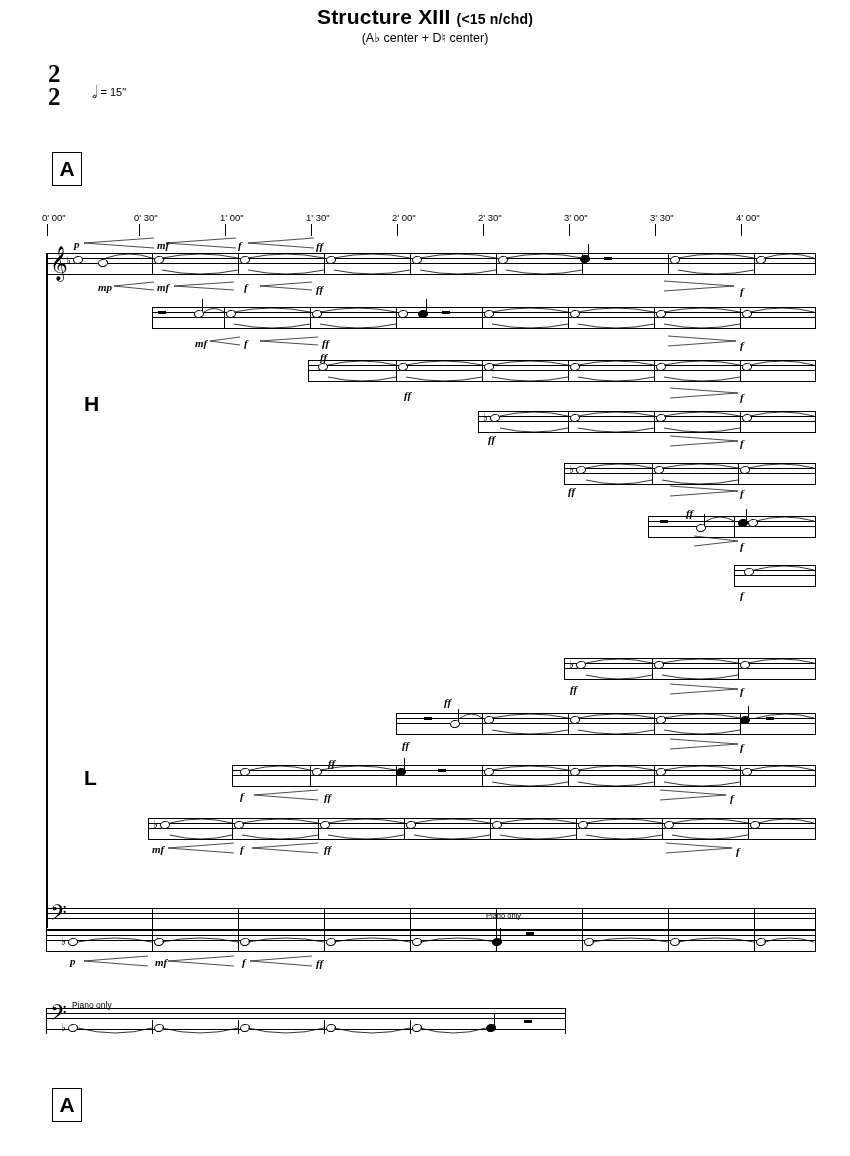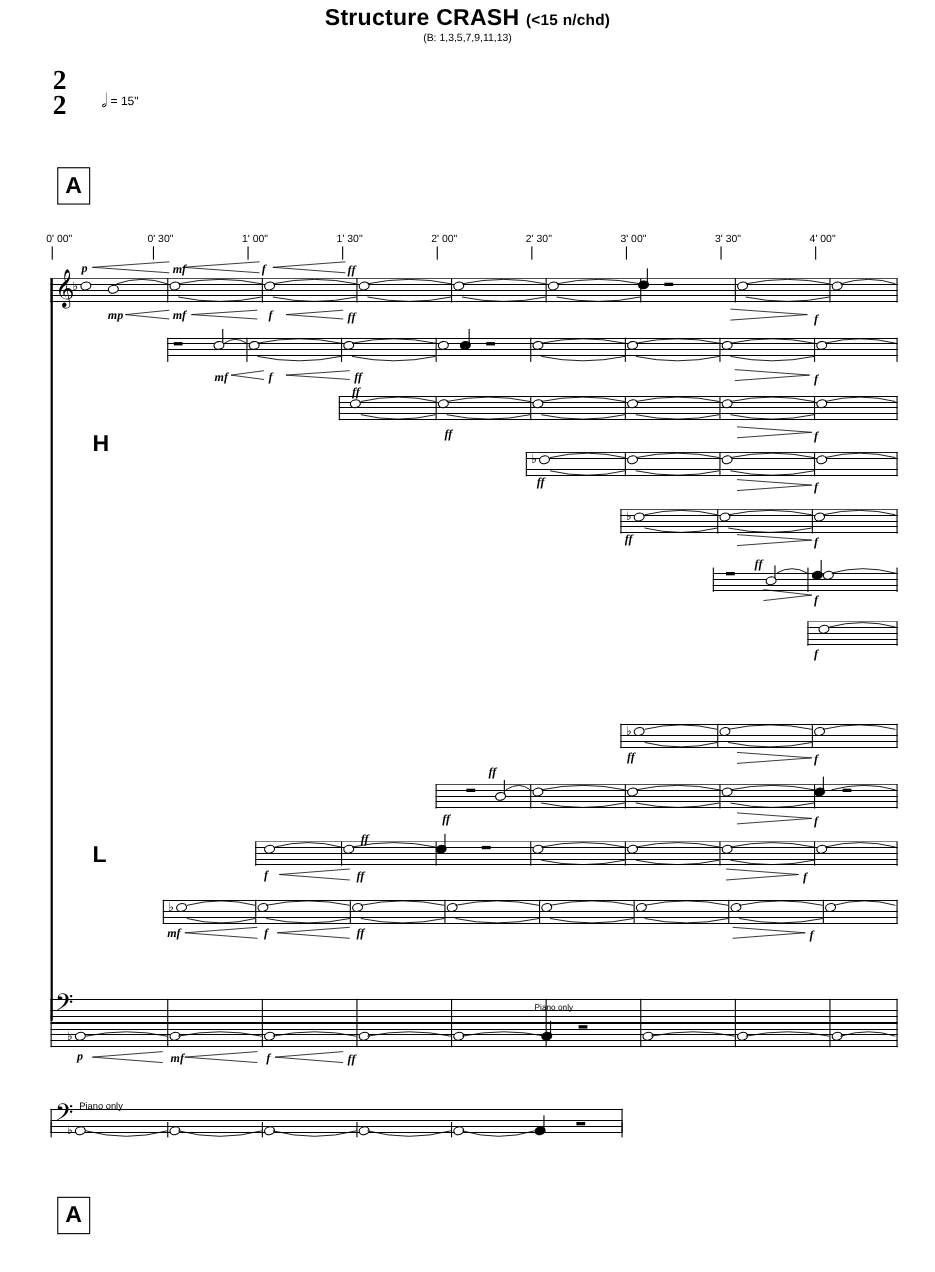--- a/index.html
+++ b/index.html
@@ -221,24 +221,24 @@
   }
   .textlabel.bigger { font-size: 8.5px; }
 </style>
 </head>
 <body>
 
 <div id="page">
 
   <div id="title-block">
     <div id="title-main">
-      <span>Structure CRASH</span>
+      <span>Structure XIII</span>
       <span class="sub">(&lt;15 n/chd)</span>
     </div>
-    <div id="title-sub2">(B: 1,3,5,7,9,11,13)</div>
+    <div id="title-sub1">(A♭ center + D♮ center)</div>
   </div>
 
   <div id="timesig">
     <div>2</div>
     <div>2</div>
   </div>
   <div id="tempo">
     <span class="note">𝅗𝅥</span>
     <span>= 15"</span>
   </div>

